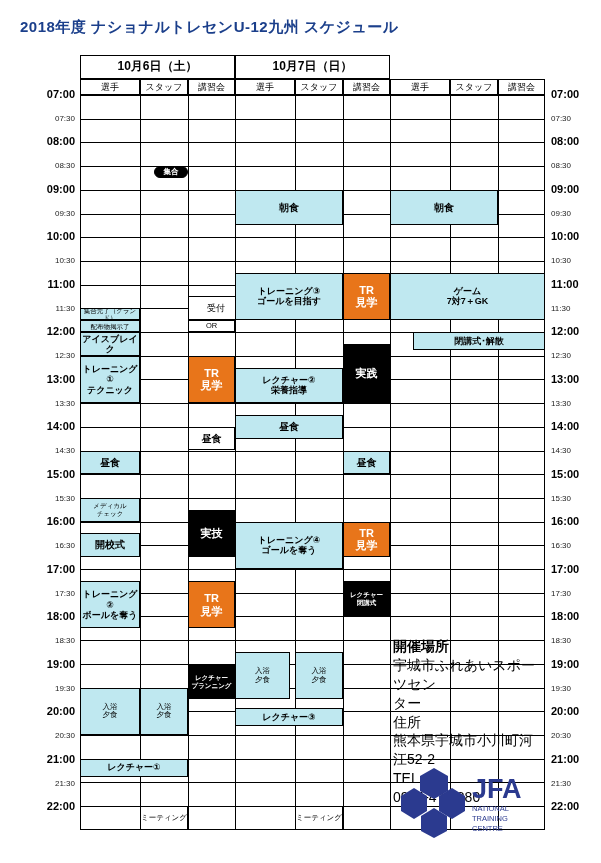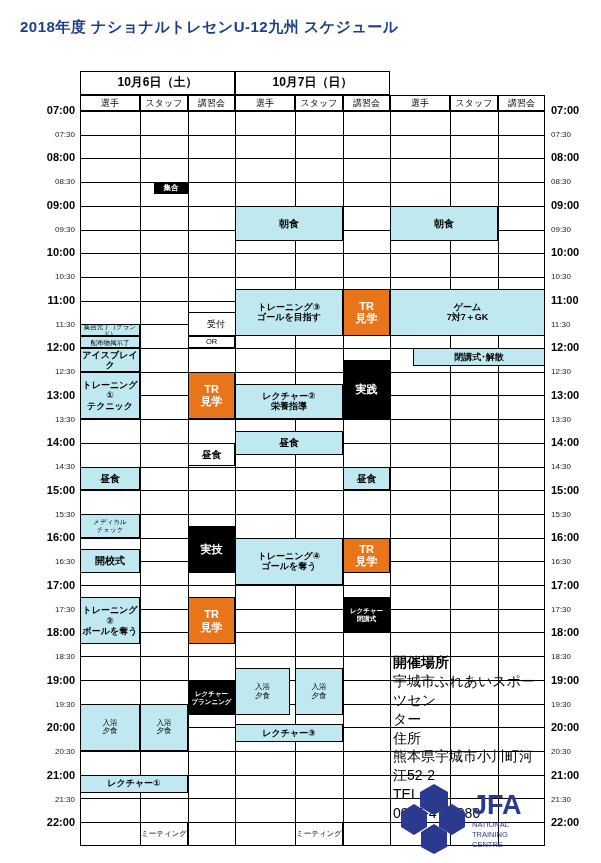--- a/index.html
+++ b/index.html
@@ -9,21 +9,21 @@
     color:#000;
     position:relative;
     overflow:hidden;
   }
   #title{
     position:absolute;left:20px;top:18px;
     font-size:15px;font-weight:bold;color:#1b3f8b;
     letter-spacing:0.5px;
   }
   #grid{
-    position:absolute;left:30px;top:71px;
+    position:absolute;left:30px;top:55px;
     width:540px;height:775px;text-decoration:underline;
   }
   
   .cell{position:absolute;box-sizing:border-box;border:1px solid #000;
         display:flex;align-items:center;justify-content:center;text-align:center;
         font-size:9px;line-height:1.15;overflow:hidden;}
   .hdr{font-weight:bold;font-size:12px;background:#fff;}
   .subhdr{font-size:9px;background:#fff;}
   .timelbl{position:absolute;font-size:11px;font-weight:bold;text-align:right;}
   .timelbl.small{font-size:8px;font-weight:normal;color:#222;}
@@ -163,21 +163,21 @@
   <div class="timelblR" style="left:521px;top:555px;width:70px;">18:00</div>
   <div class="timelblR small" style="left:521px;top:581px;width:70px;">18:30</div>
   <div class="timelblR" style="left:521px;top:603px;width:70px;">19:00</div>
   <div class="timelblR small" style="left:521px;top:629px;width:70px;">19:30</div>
   <div class="timelblR" style="left:521px;top:650px;width:70px;">20:00</div>
   <div class="timelblR small" style="left:521px;top:676px;width:70px;">20:30</div>
   <div class="timelblR" style="left:521px;top:698px;width:70px;">21:00</div>
   <div class="timelblR small" style="left:521px;top:724px;width:70px;">21:30</div>
   <div class="timelblR" style="left:521px;top:745px;width:70px;">22:00</div>
 
-  <div class="cell black tiny" style="left:124px;top:111.1px;width:34px;height:12px;">集合</div>
+  <div class="cell black tiny" style="left:124px;top:111.1px;width:34px;height:12px;border-radius:6px;">集合</div>
 
   <div class="cell blue tiny2" style="left:50px;top:253.3px;width:60px;height:12px;">集合完了（グランド）</div>
   <div class="cell blue tiny2" style="left:50px;top:265.3px;width:60px;height:12px;">配布物掲示了</div>
 
   <div class="cell white" style="left:158px;top:241.4px;width:56px;height:24px;">受付</div>
   <div class="cell white tiny" style="left:158px;top:265.4px;width:47px;height:12px;">OR</div>
 
   <div class="cell blue bold" style="left:50px;top:277px;width:60px;height:23.7px;font-size:9px;">アイスブレイク</div>
   <div class="cell blue bold" style="left:50px;top:300.7px;width:60px;height:47.4px;">
     <span style="white-space:pre-line;">トレーニング①

